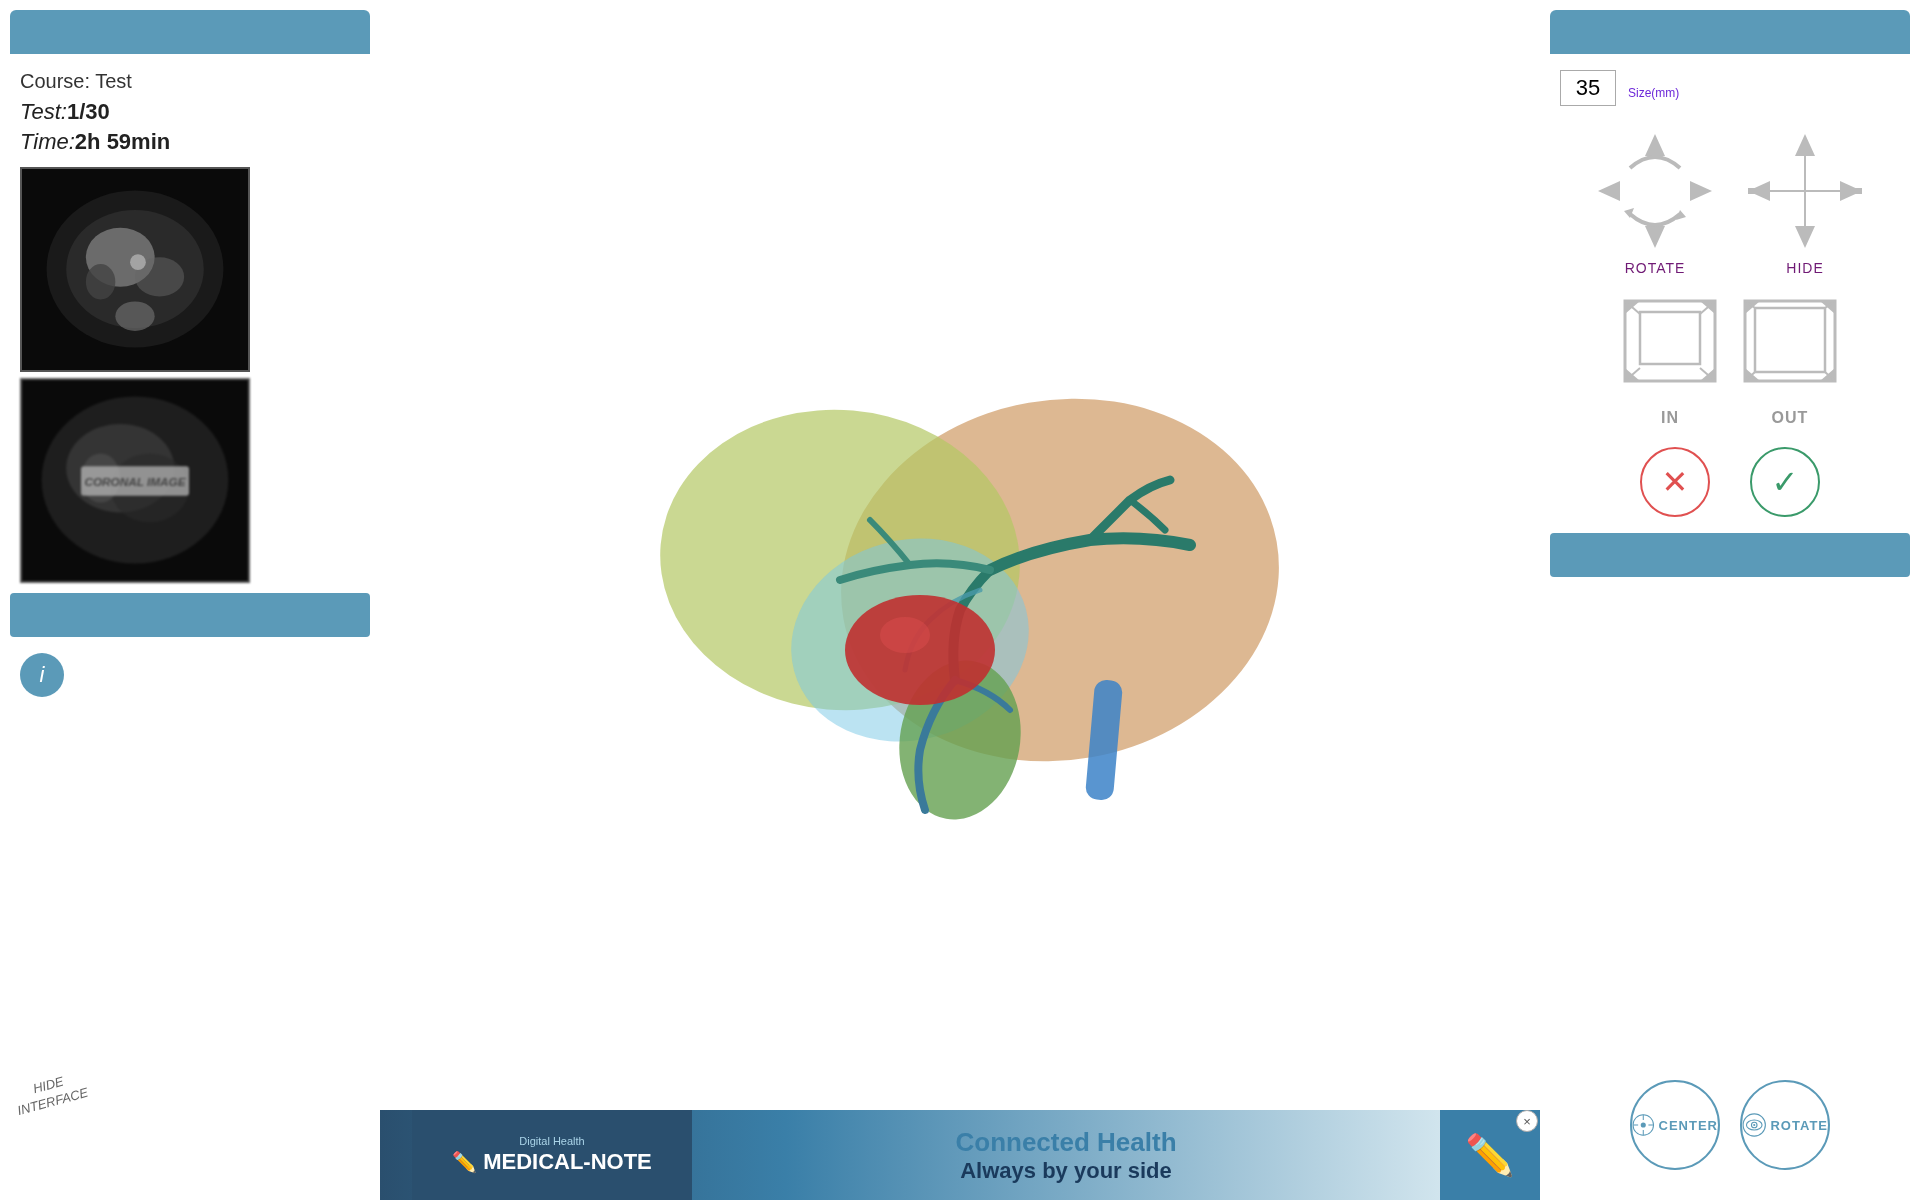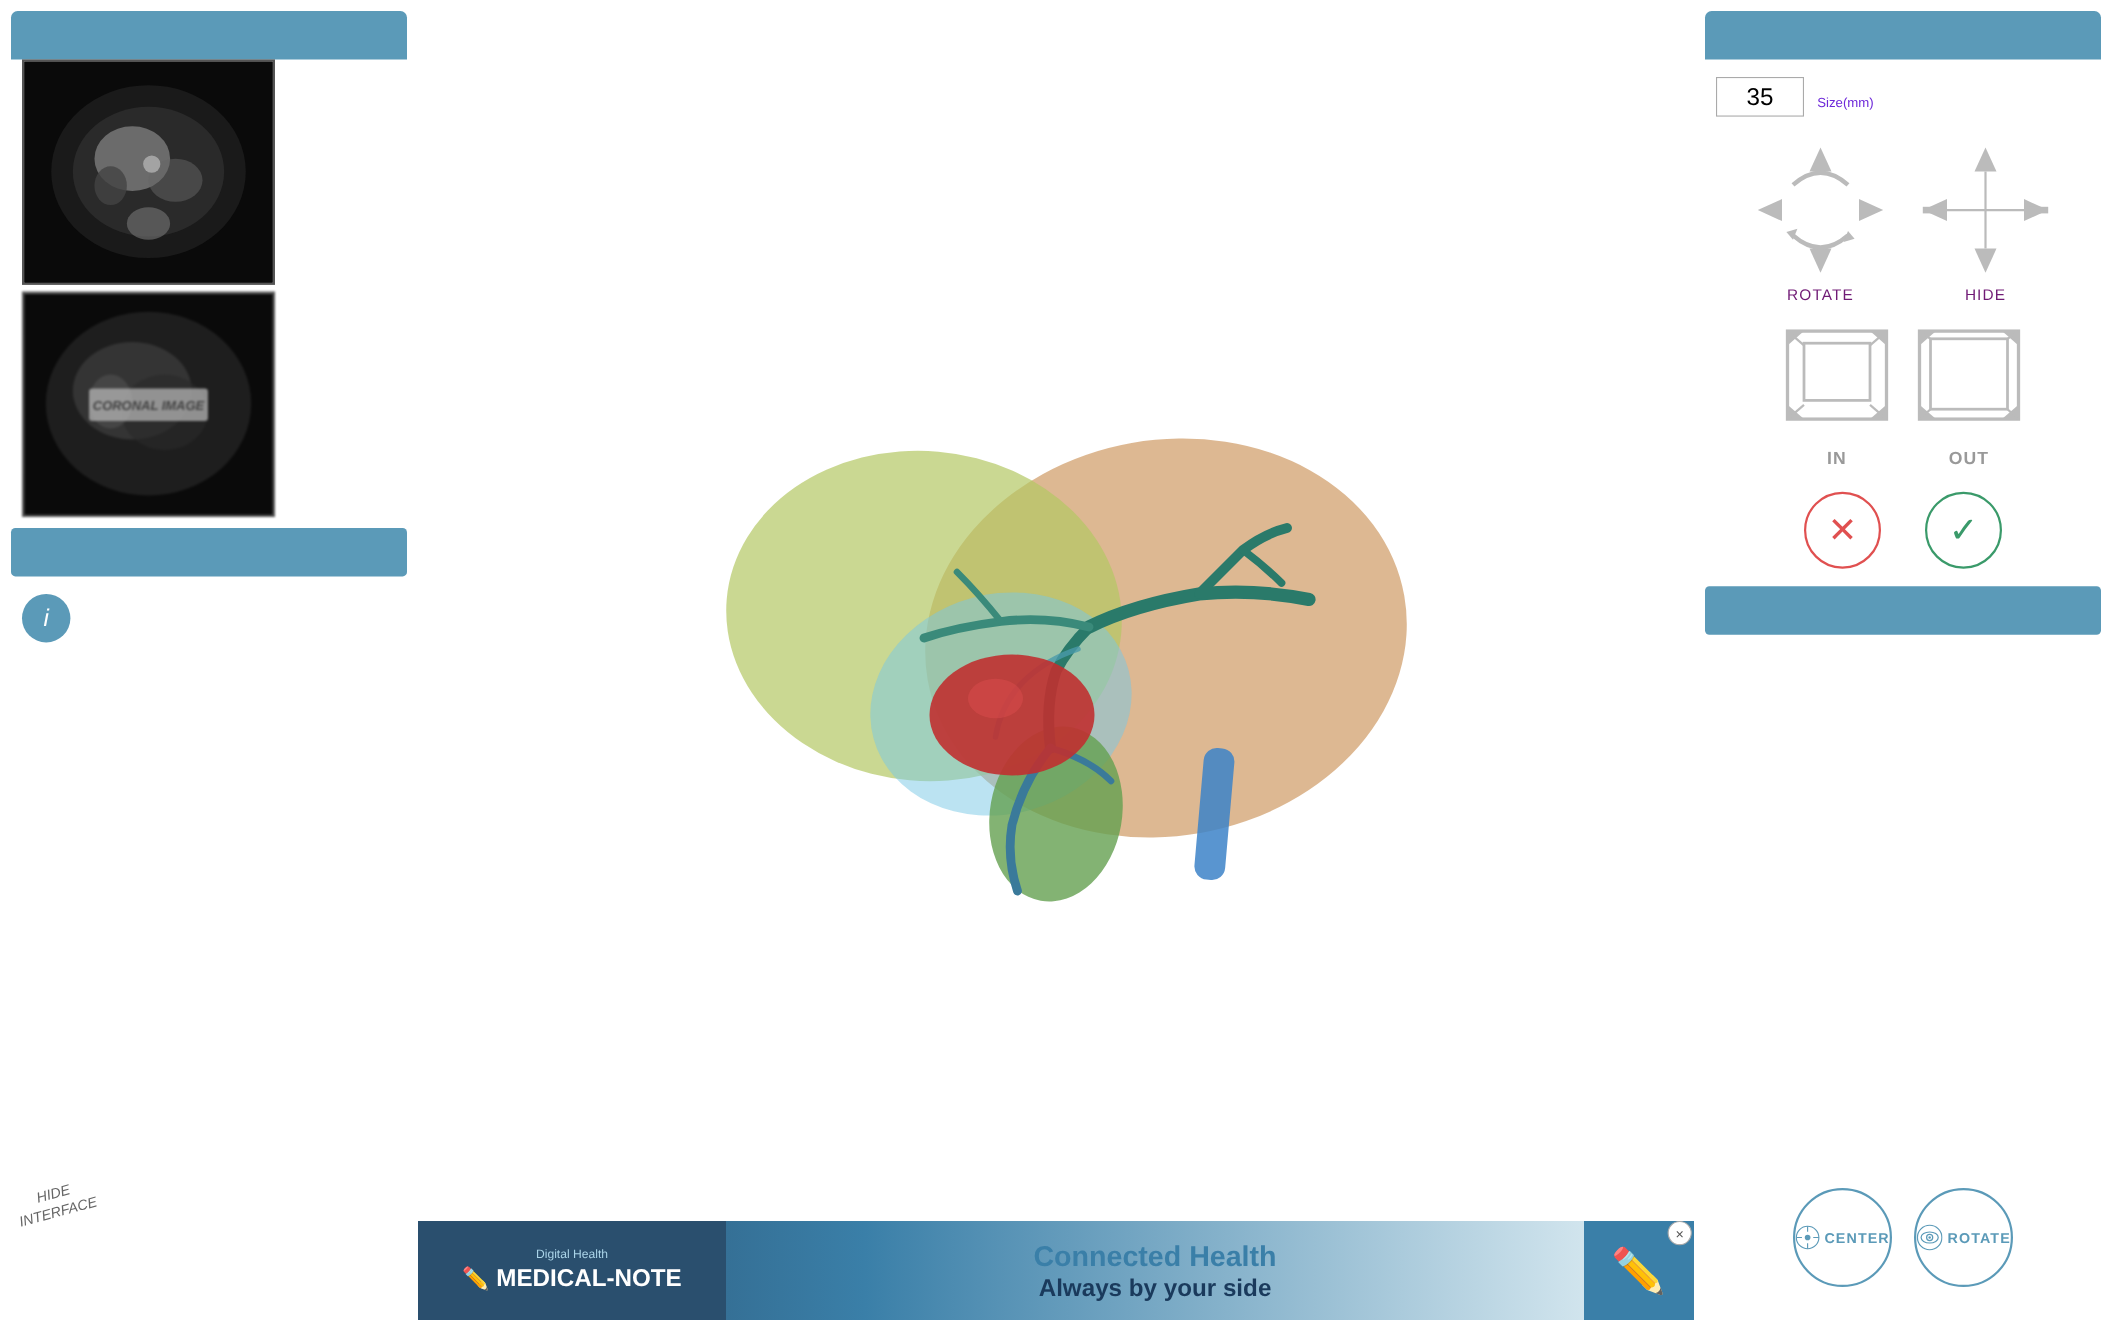--- a/index.html
+++ b/index.html
@@ -189,20 +189,21 @@
     #bottom-banner {
       position: absolute;
       bottom: 0;
       left: 380px;
       right: 380px;
       height: 90px;
       background: linear-gradient(to right, #2a4f6e 0%, #3a7fa8 35%, #e8f4f8 100%);
       display: flex;
       align-items: center;
       gap: 0;
+      padding-left: 32px;
     }
 
     .banner-logo-area {
       background: #2a4f6e;
       height: 100%;
       min-width: 280px;
       display: flex;
       flex-direction: column;
       align-items: center;
       justify-content: center;
@@ -292,21 +293,21 @@
 
     .size-row {
       display: flex;
       align-items: center;
       gap: 12px;
       margin-bottom: 20px;
       padding: 0 10px;
     }
 
     .size-input {
-      width: 80px;
+      width: 56px;
       height: 36px;
       border: 1px solid #aaa;
       font-size: 22px;
       text-align: center;
       padding: 2px 6px;
     }
 
     .size-label {
       font-size: 12px;
       color: #6d28d9;
@@ -457,20 +458,29 @@
     .zoom-svg {
       width: 100px;
       height: 90px;
     }
   </style>
 </head>
 <body>
 
 <div id="left-panel">
   <div class="panel-header-bar"></div>
+  <div class="course-info">
+    <div class="course-title">Course: Test</div>
+    <div class="test-info">
+      <span class="label">Test:</span><span class="value">1/30</span>
+    </div>
+    <div class="time-info">
+      <span class="label">Time:</span><span class="value-bold">2h</span> <span class="value-bold">59min</span>
+    </div>
+  </div>
   <div class="scan-images">
     <div class="scan-image-box scan-image-axial">
 
       <svg width="230" height="205" viewBox="0 0 230 205">
         <rect width="230" height="205" fill="#0a0a0a"></rect>
         <ellipse cx="115" cy="102" rx="90" ry="80" fill="#1a1a1a"></ellipse>
         <ellipse cx="115" cy="102" rx="70" ry="60" fill="#2a2a2a"></ellipse>
         <ellipse cx="100" cy="90" rx="35" ry="30" fill="#888" opacity="0.7"></ellipse>
         <ellipse cx="140" cy="110" rx="25" ry="20" fill="#666" opacity="0.5"></ellipse>
         <ellipse cx="80" cy="115" rx="15" ry="18" fill="#444" opacity="0.8"></ellipse>

